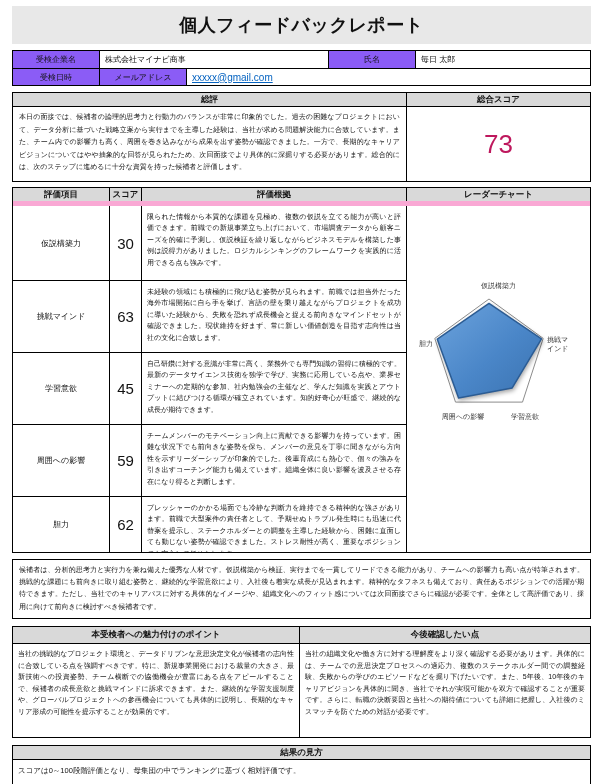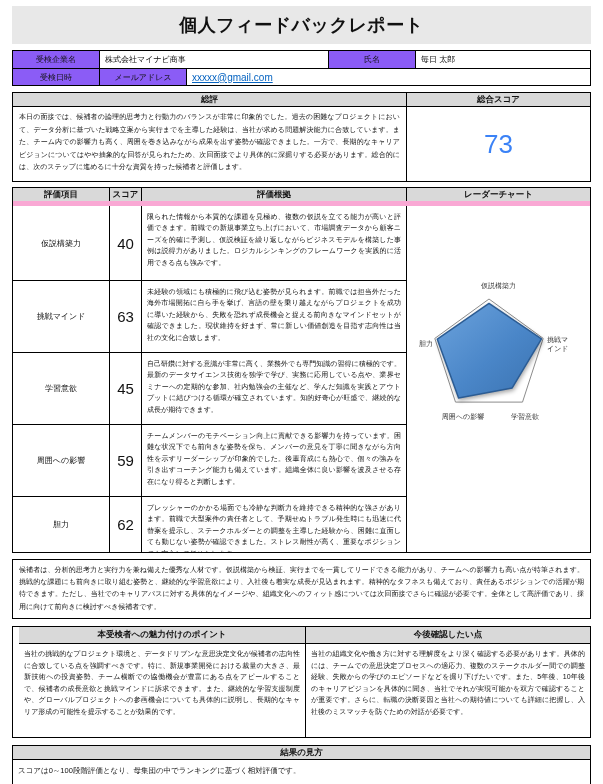--- a/index.html
+++ b/index.html
@@ -26,21 +26,21 @@
 
   
   .hd { background:#d9d9d9; font-size:8.5px; font-weight:bold; display:flex; align-items:center; justify-content:center; }
 
   
   .overall .hrow { height:13px; }
   .overall .brow { height:75px; }
   .w-main { width:393px; } .w-score { flex:1; }
   .overall-text { font-size:7px; line-height:12.6px; padding:4px 6px; text-align:justify; }
   .score-cell { display:flex; align-items:center; justify-content:center; }
-  .score-cell span { font-size:26px; color:#3b82f6; }
+  .score-cell span { font-size:26px; color:#be185d; }
 
   
   .eval .hrow { height:13px; }
   .c-item { width:96px; } .c-score { width:32px; } .c-reason { width:265px; } .c-radar { flex:1; }
   .eval-body { display:flex; }
   .eval-left { width:393px; }
   .eval-row { display:flex; border-top:1px solid #000; }
   .eval-row:first-child { border-top:none; }
   .eval-row .ec { border-left:1px solid #000; overflow:hidden; }
   .eval-row .ec:first-child { border-left:none; }
@@ -112,21 +112,21 @@
     <div class="trow hrow">
       <div class="tcell hd c-item">評価項目</div>
       <div class="tcell hd c-score">スコア</div>
       <div class="tcell hd c-reason">評価根拠</div>
       <div class="tcell hd c-radar">レーダーチャート</div>
     </div>
     <div class="eval-body" style="border-top:5px solid #f9a8d4;">
       <div class="eval-left">
         <div class="eval-row r1">
           <div class="ec item">仮説構築力</div>
-          <div class="ec score">40</div>
+          <div class="ec score">30</div>
           <div class="ec reason">限られた情報から本質的な課題を見極め、複数の仮説を立てる能力が高いと評価できます。前職での新規事業立ち上げにおいて、市場調査データから顧客ニーズを的確に予測し、仮説検証を繰り返しながらビジネスモデルを構築した事例は説得力がありました。ロジカルシンキングのフレームワークを実践的に活用できる点も強みです。</div>
         </div>
         <div class="eval-row r2">
           <div class="ec item">挑戦マインド</div>
           <div class="ec score">63</div>
           <div class="ec reason">未経験の領域にも積極的に飛び込む姿勢が見られます。前職では担当外だった海外市場開拓に自ら手を挙げ、言語の壁を乗り越えながらプロジェクトを成功に導いた経験から、失敗を恐れず成長機会と捉える前向きなマインドセットが確認できました。現状維持を好まず、常に新しい価値創造を目指す志向性は当社の文化に合致します。</div>
         </div>
         <div class="eval-row r3">
           <div class="ec item">学習意欲</div>
           <div class="ec score">45</div>
@@ -163,21 +163,21 @@
       </div>
     </div>
   </div>
 
   <div class="tbl summary" style="margin-bottom:7px;">
     <div class="trow brow">
       <div class="tcell block-text" style="flex:1;">候補者は、分析的思考力と実行力を兼ね備えた優秀な人材です。仮説構築から検証、実行までを一貫してリードできる能力があり、チームへの影響力も高い点が特筆されます。挑戦的な課題にも前向きに取り組む姿勢と、継続的な学習意欲により、入社後も着実な成長が見込まれます。精神的なタフネスも備えており、責任あるポジションでの活躍が期待できます。ただし、当社でのキャリアパスに対する具体的なイメージや、組織文化へのフィット感については次回面接でさらに確認が必要です。全体として高評価であり、採用に向けて前向きに検討すべき候補者です。</div>
     </div>
   </div>
 
-  <div class="tbl twocol" style="margin-bottom:7px;padding-left:6px;">
+  <div class="tbl twocol" style="margin-bottom:7px;">
     <div class="trow hrow">
       <div class="tcell hd w-left">本受検者への魅力付けのポイント</div>
       <div class="tcell hd w-right">今後確認したい点</div>
     </div>
     <div class="trow brow">
       <div class="tcell col-text w-left">当社の挑戦的なプロジェクト環境と、データドリブンな意思決定文化が候補者の志向性に合致している点を強調すべきです。特に、新規事業開発における裁量の大きさ、最新技術への投資姿勢、チーム横断での協働機会が豊富にある点をアピールすることで、候補者の成長意欲と挑戦マインドに訴求できます。また、継続的な学習支援制度や、グローバルプロジェクトへの参画機会についても具体的に説明し、長期的なキャリア形成の可能性を提示することが効果的です。</div>
       <div class="tcell col-text w-right">当社の組織文化や働き方に対する理解度をより深く確認する必要があります。具体的には、チームでの意思決定プロセスへの適応力、複数のステークホルダー間での調整経験、失敗からの学びのエピソードなどを掘り下げたいです。また、5年後、10年後のキャリアビジョンを具体的に聞き、当社でそれが実現可能かを双方で確認することが重要です。さらに、転職の決断要因と当社への期待値についても詳細に把握し、入社後のミスマッチを防ぐための対話が必要です。</div>
     </div>
   </div>
 

